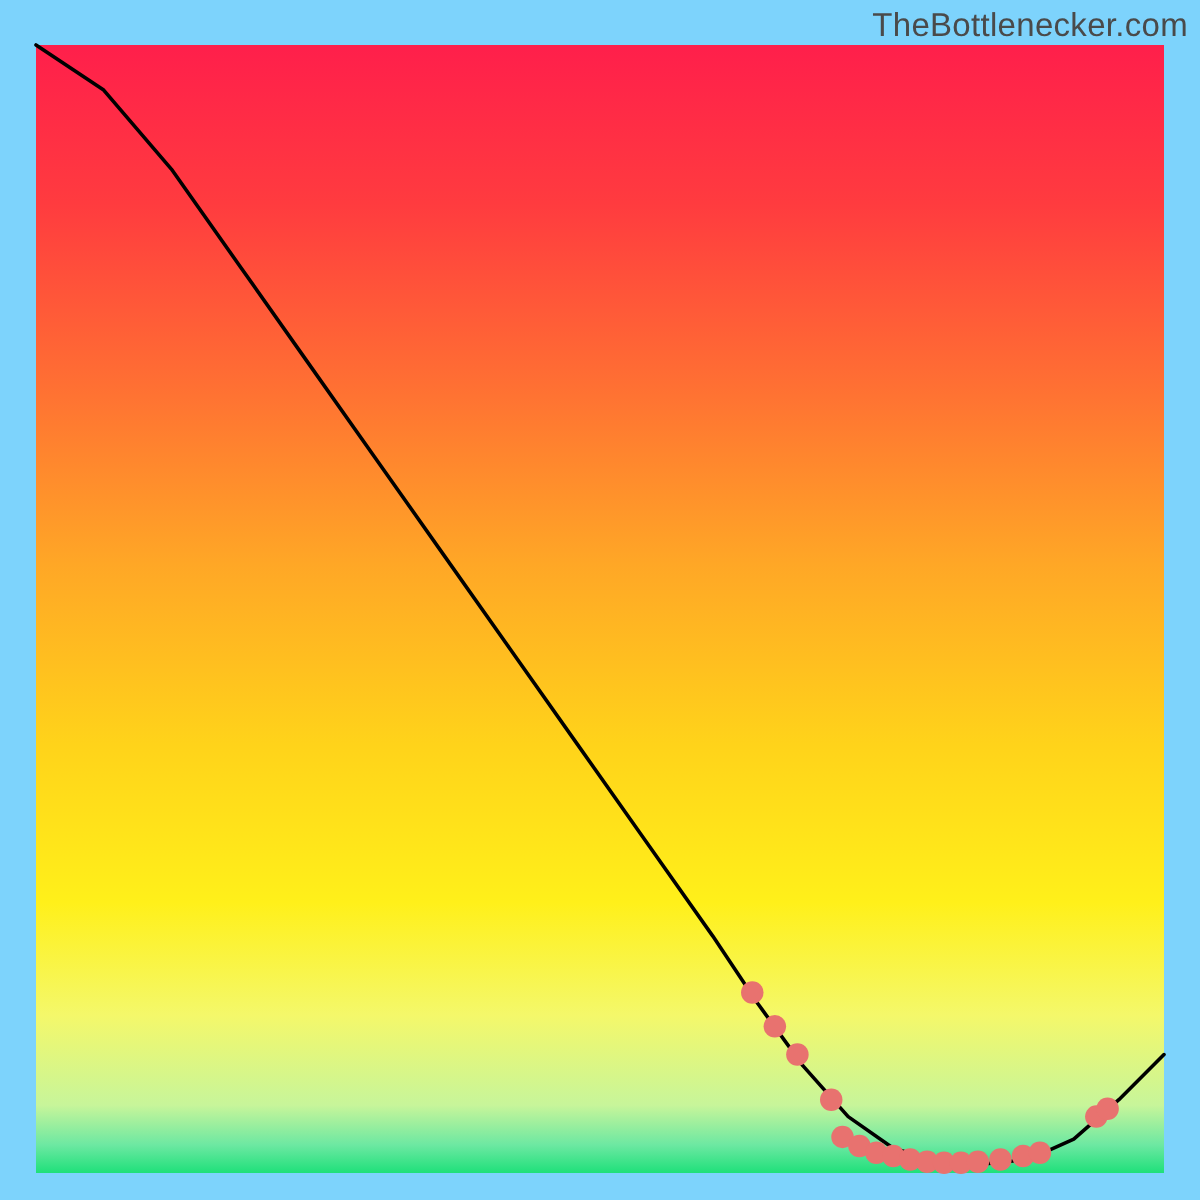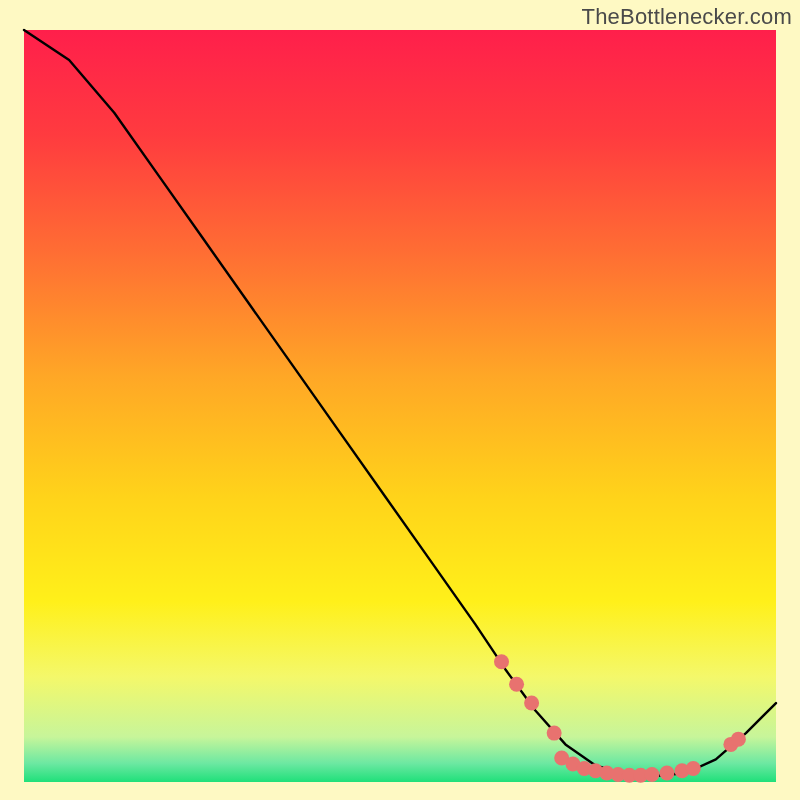--- a/index.html
+++ b/index.html
@@ -8,21 +8,21 @@
     width: 800px;
     height: 800px;
     background: #000;
     overflow: hidden;
     font-family: Arial, Helvetica, sans-serif;
   }
   .frame {
     position: relative;
     width: 800px;
     height: 800px;
-    background: #fef9c3;
+    background: #7dd3fc;
   }
   .watermark {
     position: absolute;
     top: 4px;
     right: 8px;
     color: #4a4a4a;
     font-size: 22px;
     font-weight: 500;
     letter-spacing: 0.2px;
   }

